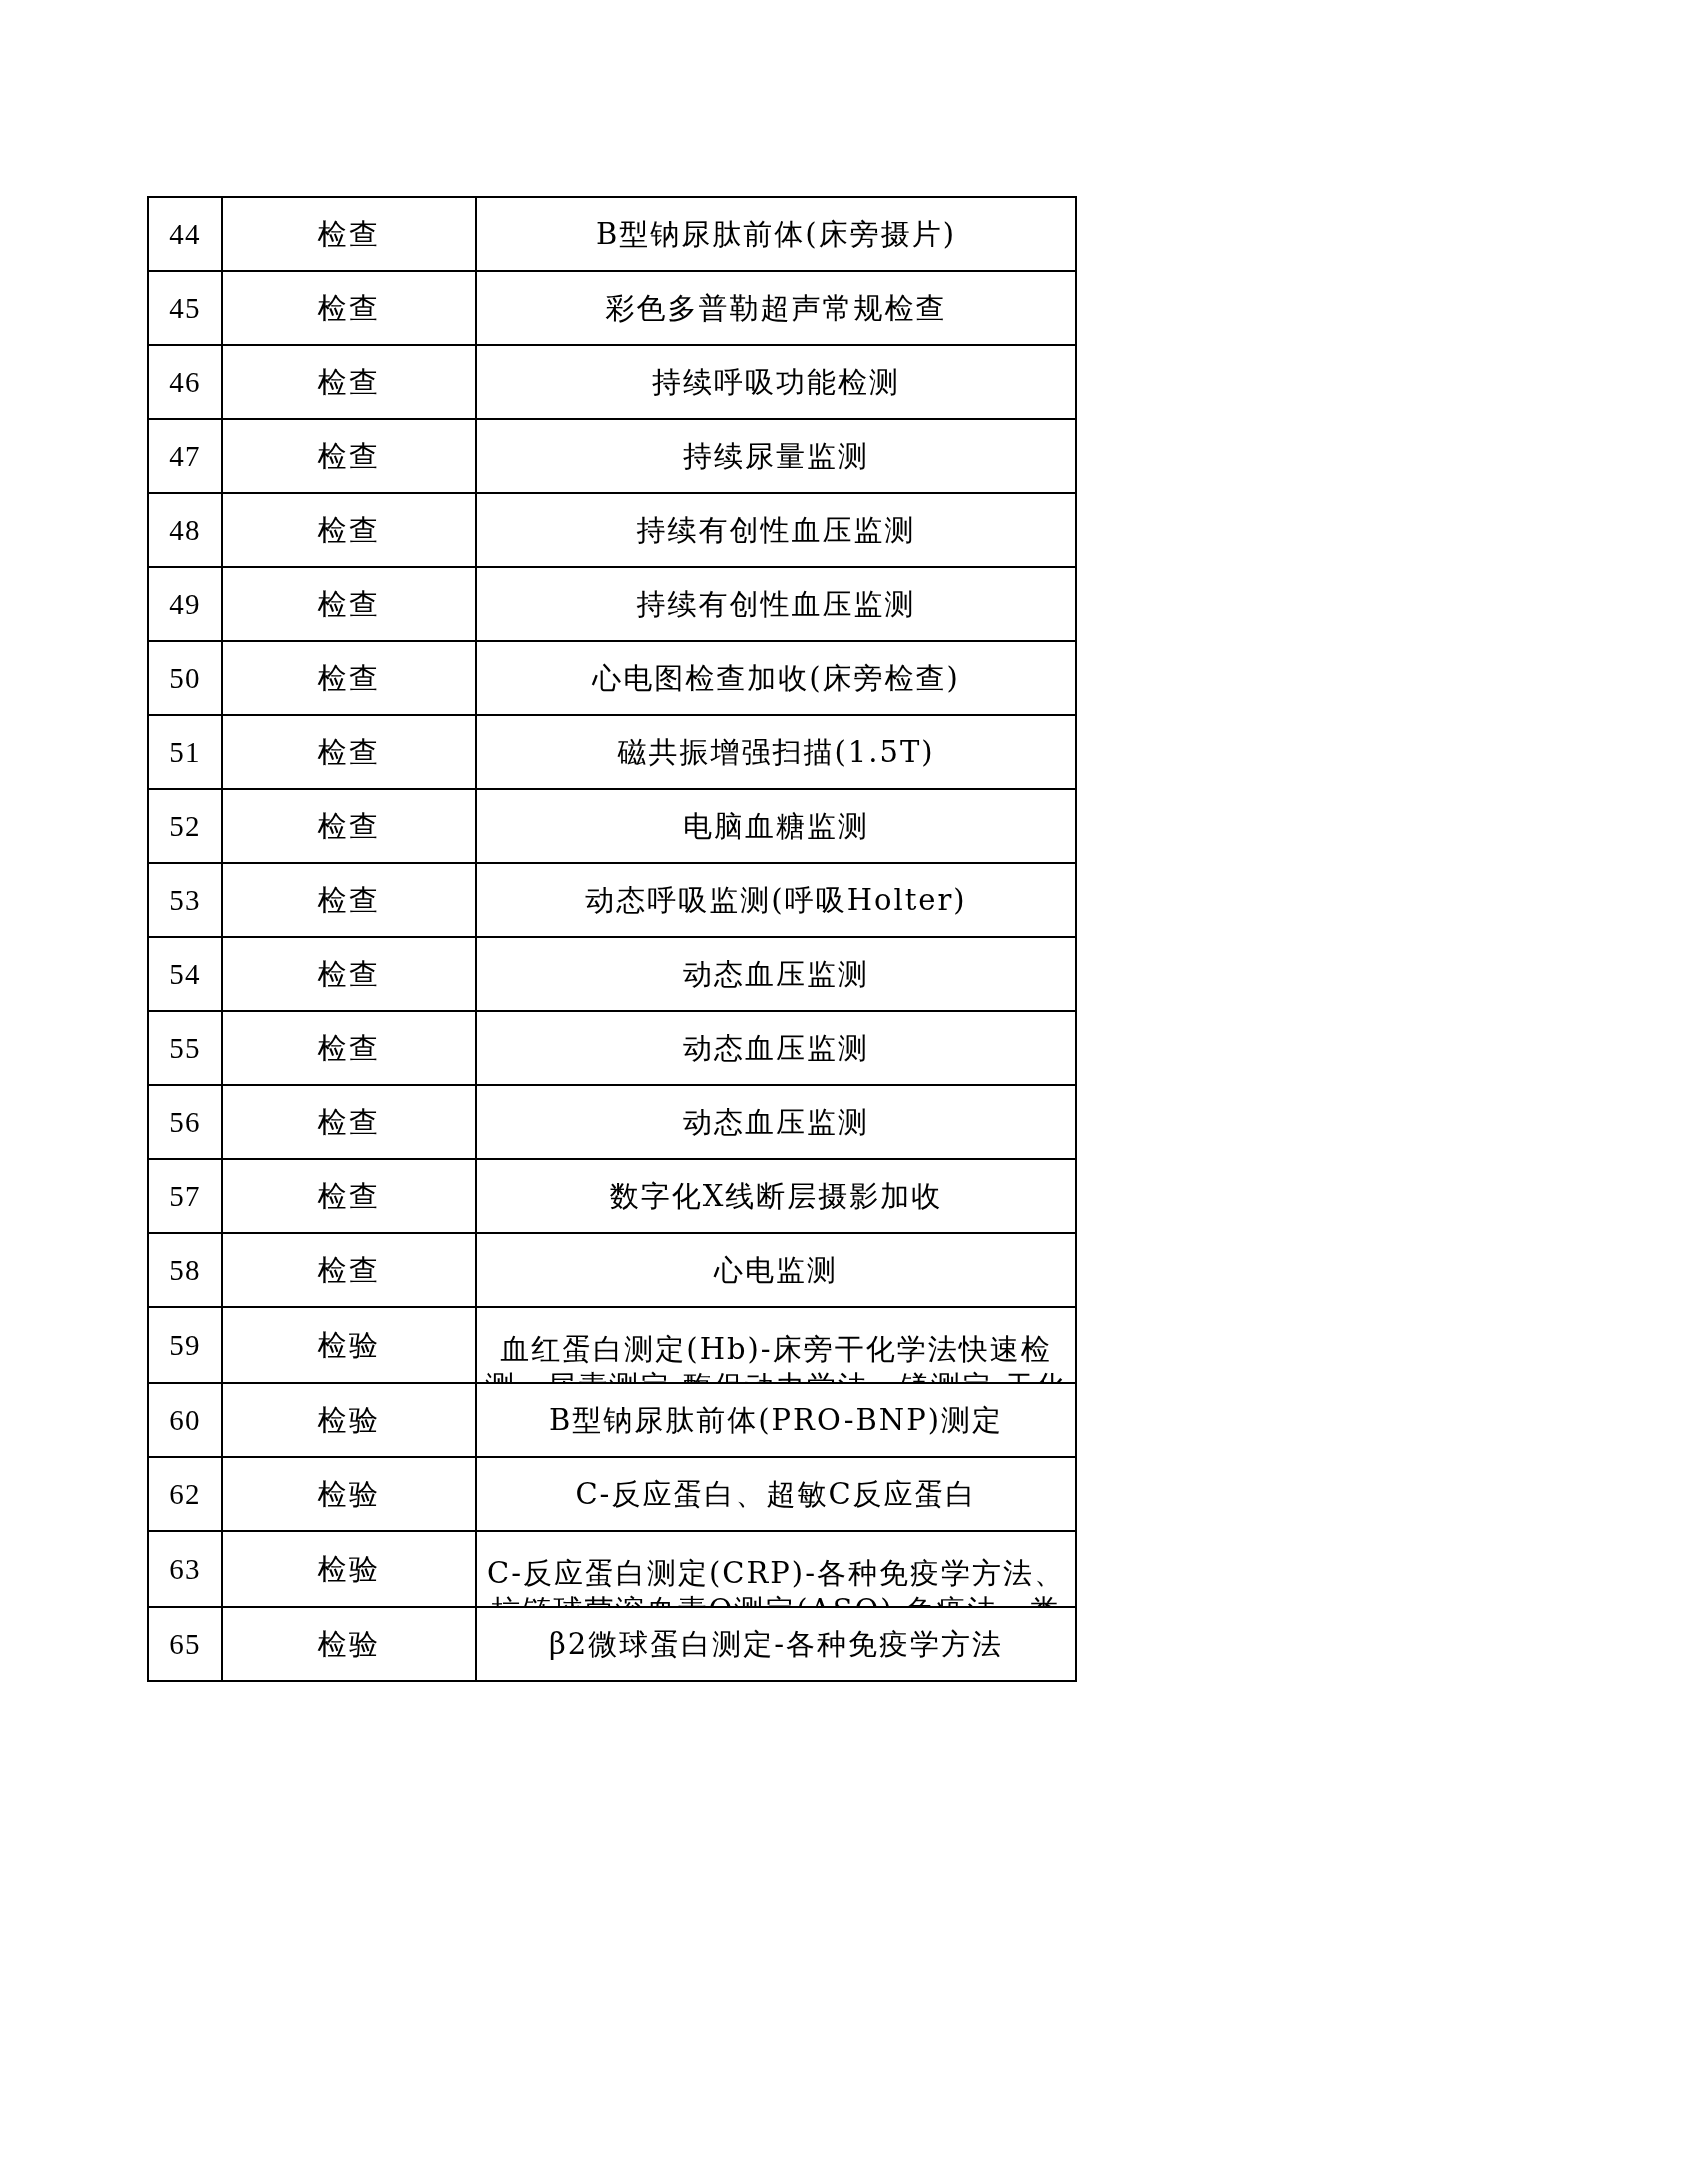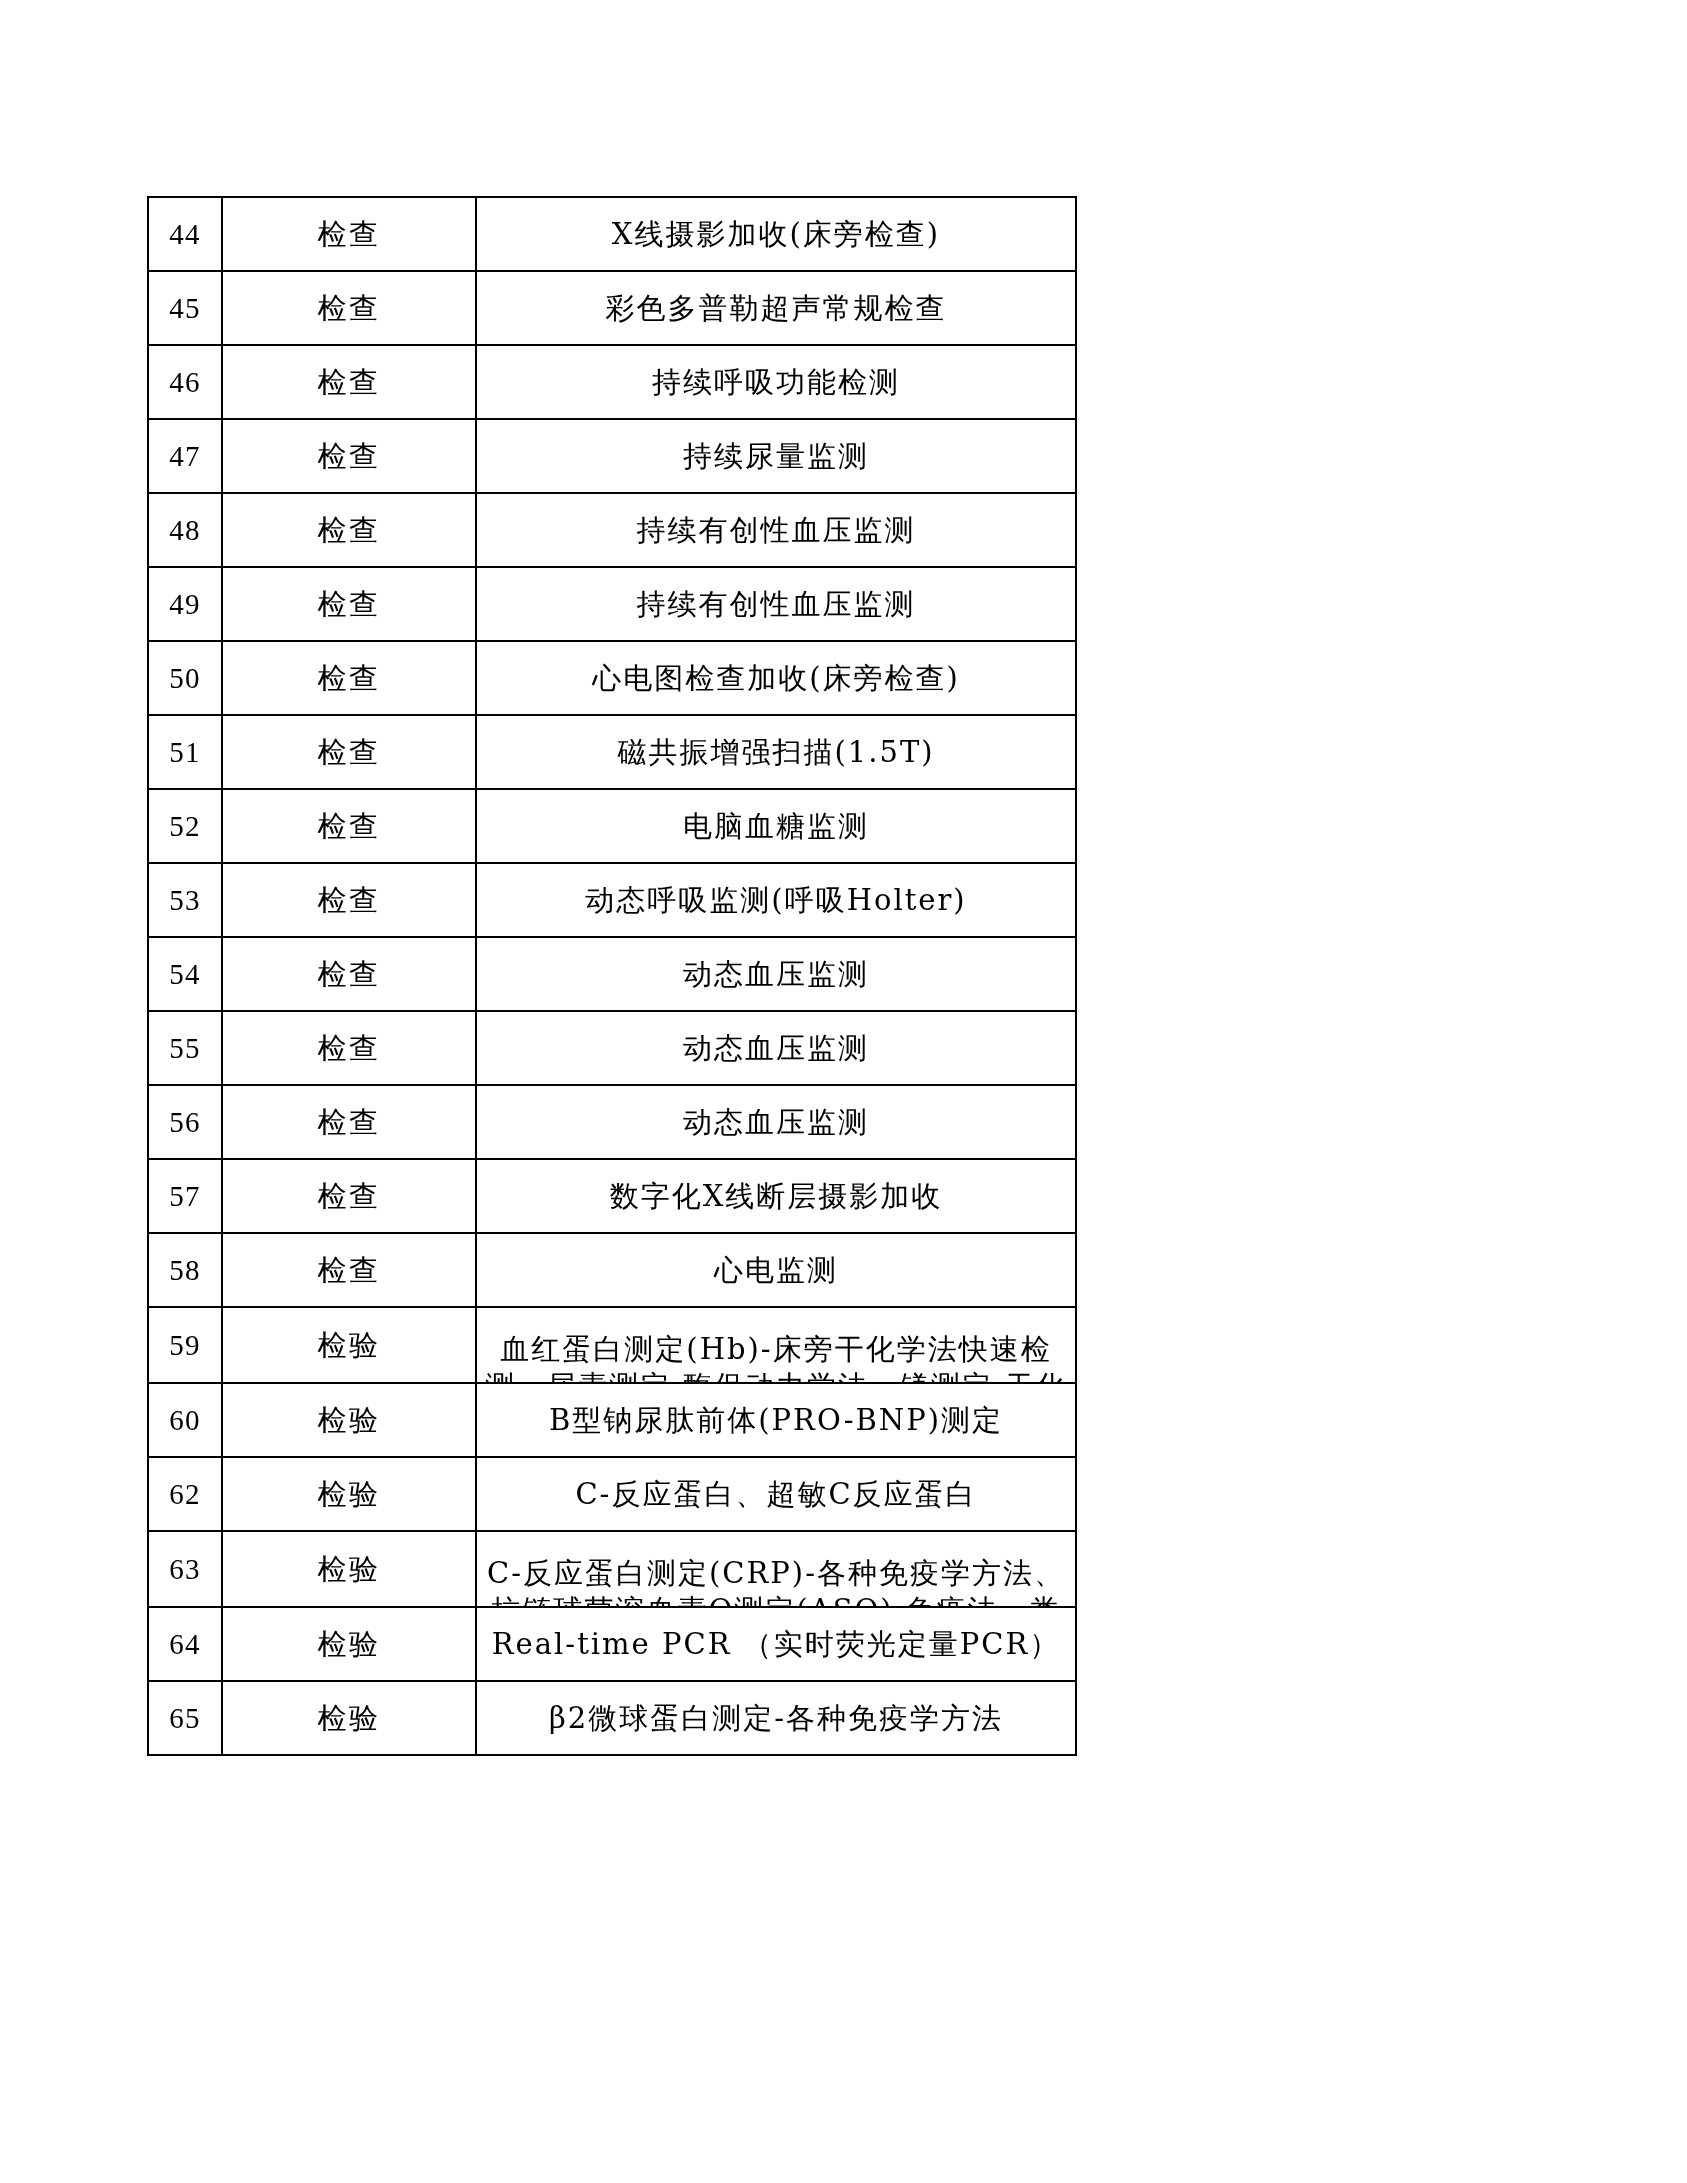--- a/index.html
+++ b/index.html
@@ -27,21 +27,21 @@
 </style>
 </head>
 <body>
 
 <div class="page">
   <table class="grid">
     <tbody>
       <tr>
           <td class="c-idx">44</td>
           <td class="c-type">检查</td>
-          <td class="c-name">X线摄影加收(床旁检查)</td>
+          <td class="c-name">B型钠尿肽前体(床旁摄片)</td>
         </tr>
       <tr>
           <td class="c-idx">45</td>
           <td class="c-type">检查</td>
           <td class="c-name">彩色多普勒超声常规检查</td>
         </tr>
       <tr>
           <td class="c-idx">46</td>
           <td class="c-type">检查</td>
           <td class="c-name">持续呼吸功能检测</td>
@@ -128,25 +128,20 @@
       <tr>
           <td class="c-idx">63</td>
           <td class="c-type">检验</td>
           <td class="c-name">
             <span class="clip">
               <span class="inner">C-反应蛋白测定(CRP)-各种免疫学方法、抗链球菌溶血素O测定(ASO)-免疫法、类风湿因子(RF)测定-各种免疫学方法等</span>
             </span>
           </td>
         </tr>
       <tr>
-          <td class="c-idx">64</td>
-          <td class="c-type">检验</td>
-          <td class="c-name">Real-time PCR （实时荧光定量PCR）</td>
-        </tr>
-      <tr>
           <td class="c-idx">65</td>
           <td class="c-type">检验</td>
           <td class="c-name">β2微球蛋白测定-各种免疫学方法</td>
         </tr>
     </tbody>
   </table>
 </div>
 
 
 </body></html>

